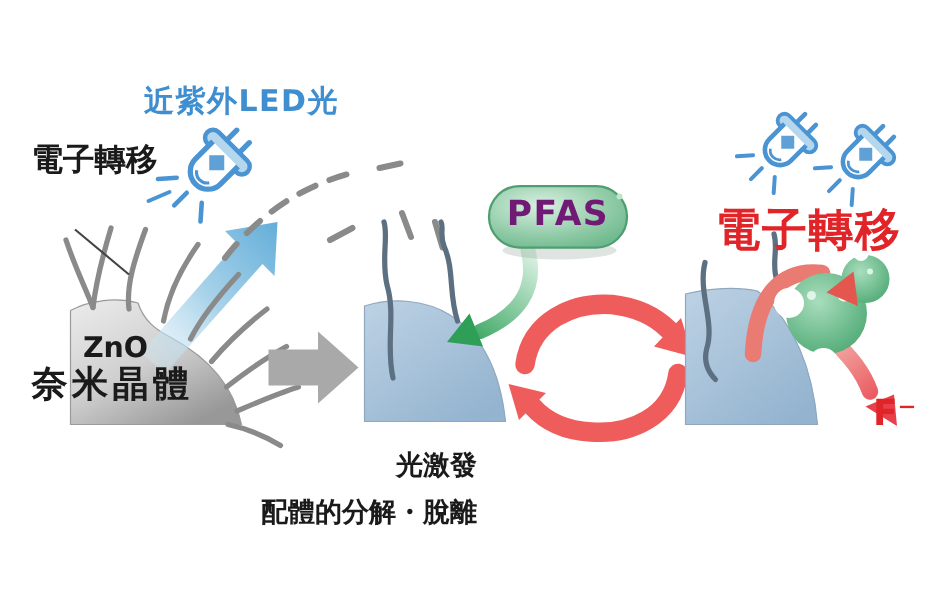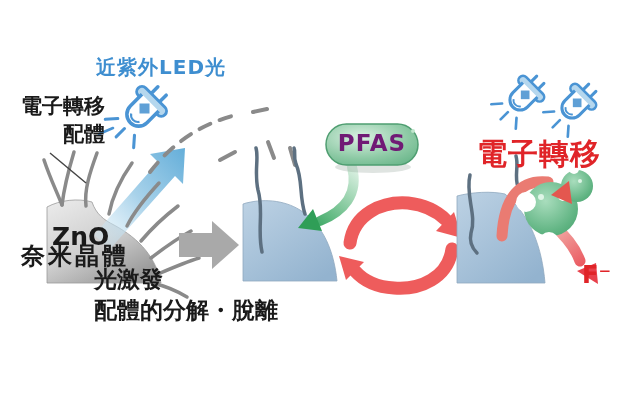--- a/index.html
+++ b/index.html
@@ -4,23 +4,23 @@
 <style>
   html,body { margin:0; padding:0; background:#ffffff; }
   .stage {
     position:relative; width:624px; height:400px; background:#ffffff;
     overflow:hidden; font-family:"DejaVu Sans","Liberation Sans",sans-serif;
   }
   svg.layer { position:absolute; left:0; top:0; }
   .lbl { position:absolute; font-weight:700; color:#1a1a1a; white-space:nowrap; line-height:1.25; }
   .lbl-uv   { left:96px;  top:55px;  font-size:20px; color:#3e8ed0; letter-spacing:1px; }
   .lbl-surface { left:0px; top:92px; width:105px; text-align:right; font-size:21px; line-height:28px; }
-  .lbl-zno  { left:52px;  top:221px; width:50px; text-align:center; font-size:25px; }
+  .lbl-zno  { left:52px;  top:221px; width:50px; text-align:center; font-size:19px; }
   .lbl-nano { left:21px;  top:241px; font-size:24px; letter-spacing:3px; }
-  .lbl-cap1 { left:94px;  top:264px; width:224px; text-align:left; font-size:23px; line-height:31px; }
+  .lbl-cap1 { left:94px;  top:295px; width:224px; text-align:right; font-size:18px; line-height:31px; }
   .lbl-pill { left:326px; top:129px; width:92px; text-align:center; font-size:23px; color:#701a75; letter-spacing:1px; }
   .lbl-et   { left:477px; top:135px; font-size:30px; color:#e02428; letter-spacing:1px; }
   .lbl-f    { left:582px; top:260px; font-size:24px; color:#e02428; }
   .lbl-cap2 { left:416px; top:281px; width:196px; text-align:center; font-size:23px; line-height:32px; }
 </style>
 </head>
 <body>
 
 <div class="stage">
 
@@ -160,21 +160,20 @@
 
     <use href="#led" transform="translate(142,111) rotate(45) scale(1.18)"></use>
     <use href="#led" transform="translate(523,97)  rotate(45) scale(1.02)"></use>
     <use href="#led" transform="translate(575,105) rotate(45) scale(1.02)"></use>
   </svg>
 
   <div class="lbl lbl-uv">近紫外LED光</div>
 
   <div class="lbl lbl-surface">
     <div>電子轉移</div>
-    <div>配體</div>
   </div>
 
   <div class="lbl lbl-zno">ZnO</div>
   <div class="lbl lbl-nano">奈米晶體</div>
 
   <div class="lbl lbl-cap1">
     <div>光激發</div>
     <div>配體的分解・脫離</div>
   </div>
 

